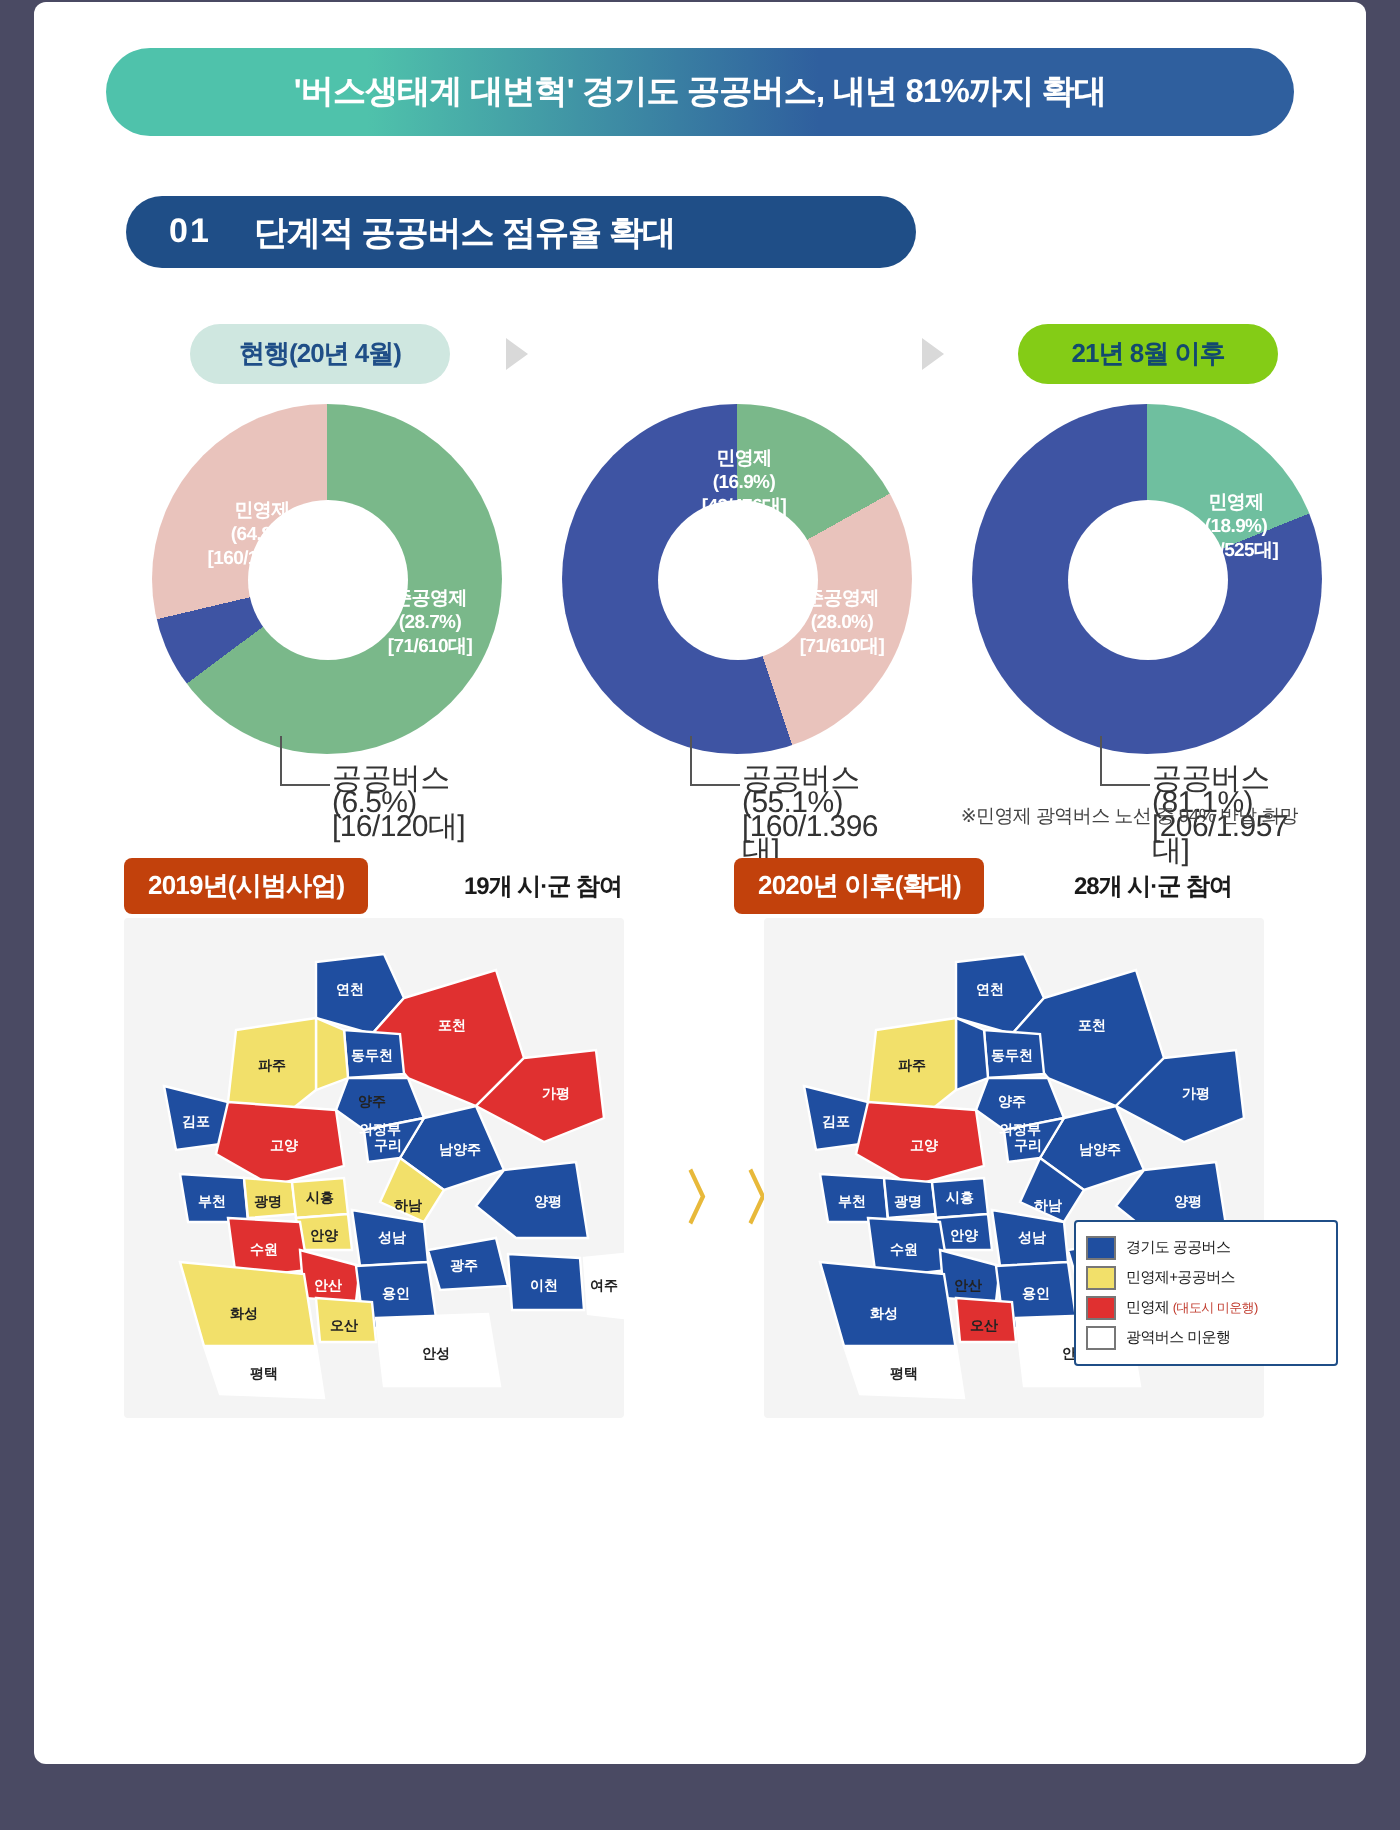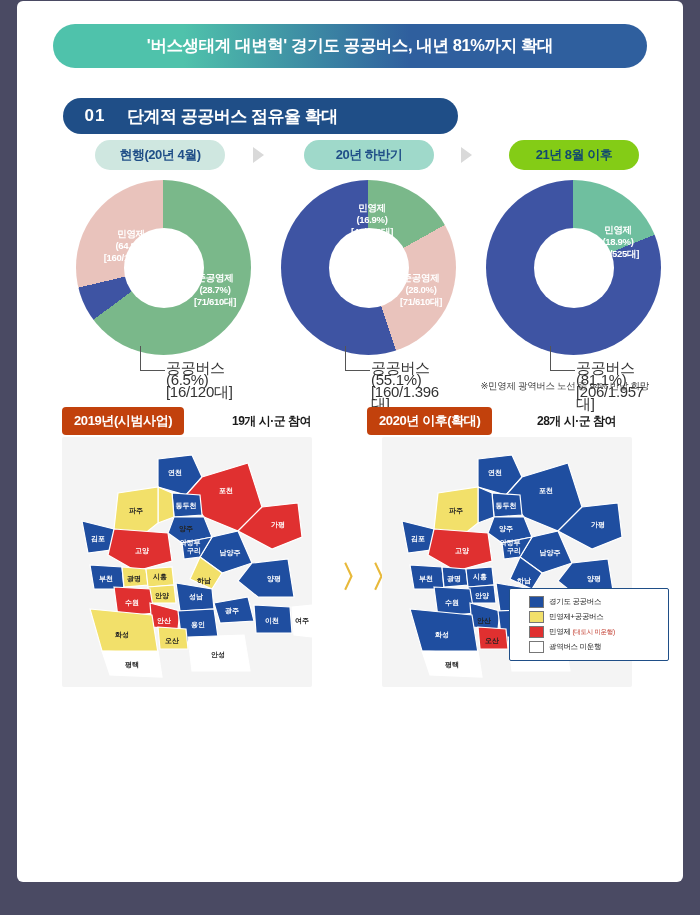--- a/index.html
+++ b/index.html
@@ -24,21 +24,21 @@
   }
   
   .sec{
     margin:30px 0 0 46px;height:36px;width:395px;border-radius:18px;
     background:#1f4e87;display:flex;align-items:center;color:#fff;
   }
   .sec .num{width:64px;text-align:center;font-size:17px;font-weight:bold;letter-spacing:1px;}
   .sec .txt{font-size:17px;font-weight:bold;letter-spacing:-0.5px;}
   .sec.two{width:430px;margin-top:36px;}
   
-  .stages{position:relative;height:34px;margin-top:6px;}
+  .stages{position:relative;height:34px;margin-top:28px;}
   .pill{
     position:absolute;top:0;height:30px;border-radius:15px;
     display:flex;align-items:center;justify-content:center;
     font-size:13px;font-weight:bold;color:#1f4e87;letter-spacing:-0.5px;
   }
   .pill.p1{left:78px;width:130px;background:#cfe7e0;}
   .pill.p2{left:287px;width:130px;background:#9fd9ca;}
   .pill.p3{left:492px;width:130px;background:#84cc16;color:#12496f;}
   .arrowsep{position:absolute;top:7px;width:0;height:0;border-left:11px solid #d9d9d9;border-top:8px solid transparent;border-bottom:8px solid transparent;}
   .arrowsep.a1{left:236px;}
@@ -67,21 +67,21 @@
     position:absolute;height:28px;border-radius:4px;background:#c2410c;color:#fff;
     display:flex;align-items:center;justify-content:center;font-size:13px;font-weight:bold;
     letter-spacing:-0.4px;padding:0 12px;
   }
   .mapcap{position:absolute;font-size:12px;font-weight:bold;color:#1a1a1a;letter-spacing:-0.5px;}
   .mapcanvas{position:absolute;background:#f4f4f4;border-radius:2px;}
   .bigarrow{
     position:absolute;left:324px;top:150px;font-size:30px;color:#e8b93a;font-weight:bold;
   }
   
-  .legend{position:absolute;right:14px;bottom:46px;width:120px;border:1px solid #1f4e87;background:#fff;padding:4px 19px;border-radius:2px;}
+  .legend{position:absolute;right:14px;bottom:46px;width:120px;border:1px solid #1f4e87;background:#fff;padding:4px 5px;border-radius:2px;}
   .lg{display:flex;align-items:center;margin:3px 0;}
   .lgsw{width:13px;height:10px;border:1px solid #777;margin-right:5px;flex:none;}
   .lgtx{font-size:7.5px;color:#1a1a1a;letter-spacing:-0.3px;}
   .lgtx .sub{color:#c0392b;font-size:6.5px;}
   svg{display:block;}
   .rg{font-size:7px;fill:#fff;font-weight:bold;}
   .rgd{font-size:7px;fill:#222;font-weight:bold;}
 </style>
 </head>
 <body>
@@ -91,21 +91,20 @@
   <div class="header">'버스생태계 대변혁' 경기도 공공버스, 내년 81%까지 확대</div>
 
   <div class="sec">
     <span class="num">01</span>
     <span class="txt">단계적 공공버스 점유율 확대</span>
   </div>
 
   <div class="stages">
     <div class="pill p1">현행(20년 4월)</div>
     <div class="arrowsep a1"></div>
-    <div class="pill p2">20년 하반기</div>
     <div class="arrowsep a2"></div>
     <div class="pill p3">21년 8월 이후</div>
   </div>
 
   <div class="donuts">
 
     <div class="donutbox d1">
       <div class="donut" style="background:conic-gradient(#7ab88a 0deg 233.3deg,#3e54a3 233.3deg 256.7deg,#e9c3bc 256.7deg 360deg);"></div>
       <div class="dlabel" style="left:22px;top:48px;width:66px;"><span>민영제</span><br><span>(64.8%)
 [160/1.696대]</span></div>

